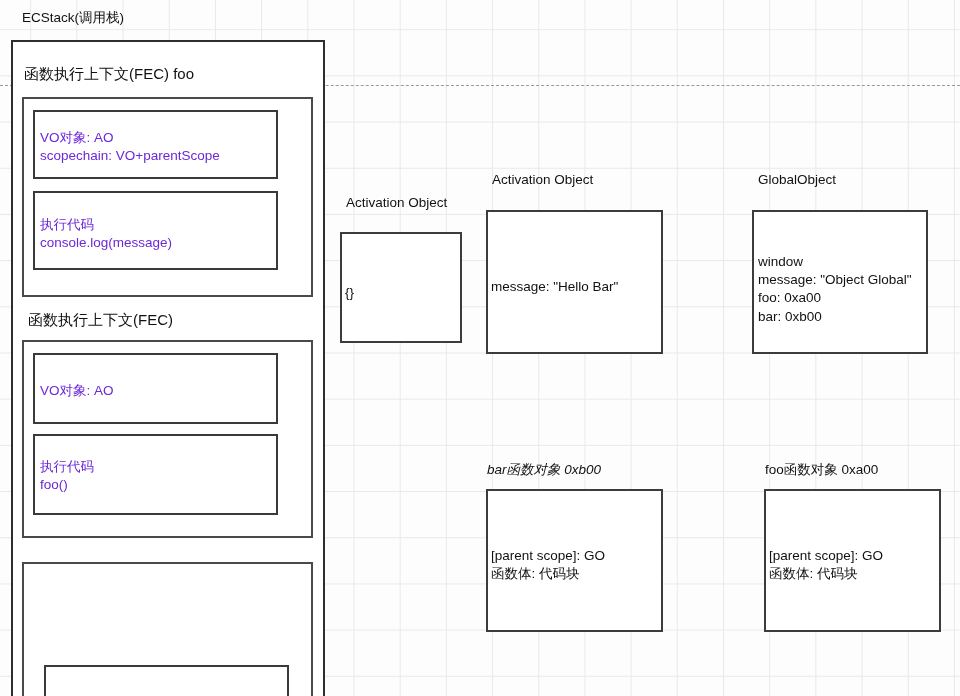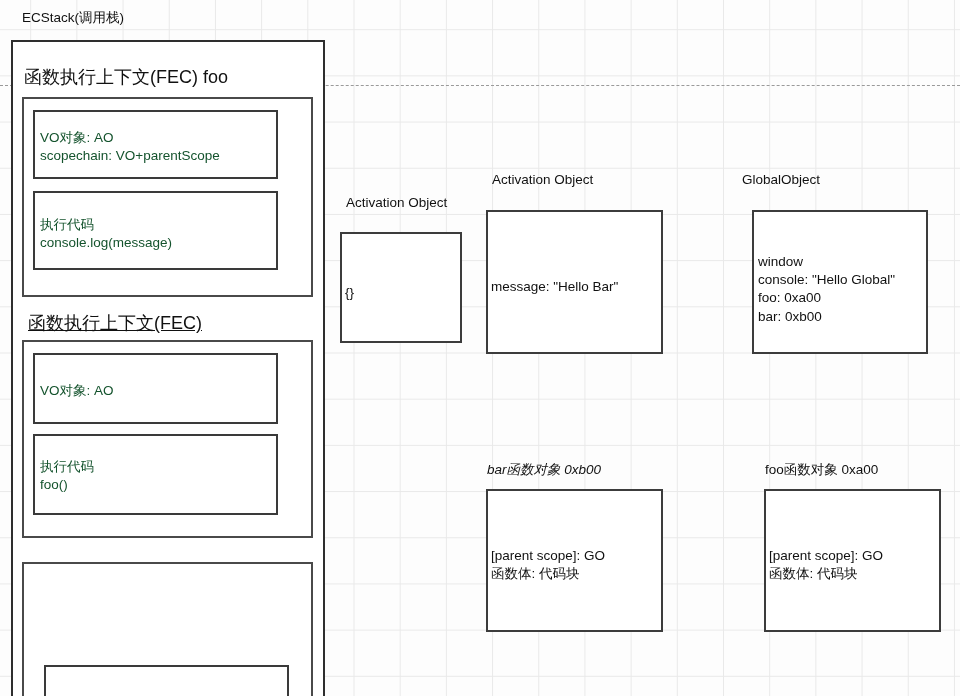--- a/index.html
+++ b/index.html
@@ -61,21 +61,21 @@
   
   #ecstack-outer {
     left: 11px;
     top: 40px;
     width: 314px;
     height: 700px;
     border: 2px solid #2e2e2e;
   }
   .fec-title {
     position: absolute;
-    font-size: 18px;
+    font-size: 15px;
     color: #111;
     white-space: nowrap;
   }
   .fec-frame {
     position: absolute;
     background: #ffffff;
     border: 2px solid #4a4a4a;
     box-sizing: border-box;
   }
   .slot {
@@ -83,21 +83,21 @@
     background: #ffffff;
     border: 2px solid #3a3a3a;
     box-sizing: border-box;
   }
   .slot-text {
     position: absolute;
     left: 5px;
     white-space: pre-line;
     line-height: 1.35;
     font-size: 13.5px;
-    color: #14532d;
+    color: #6d28d9;
   }
 </style>
 </head>
 <body>
 
 <div id="canvas">
 
   <div class="dashed-guide" style="top:85px;"></div>
 
   <div class="caption" style="left:22px; top:9px;">ECStack(调用栈)</div>
@@ -108,21 +108,21 @@
   <div class="fec-frame" style="left:22px; top:97px; width:291px; height:200px;"></div>
   <div class="slot" style="left:33px; top:110px; width:245px; height:69px;">
     <div class="slot-text" style="top:17px;">VO对象: AO
 scopechain: VO+parentScope</div>
   </div>
   <div class="slot" style="left:33px; top:191px; width:245px; height:79px;">
     <div class="slot-text" style="top:23px;">执行代码
 console.log(message)</div>
   </div>
 
-  <div class="fec-title" style="left:28px; top:311px;text-decoration:underline;">函数执行上下文(FEC)</div>
+  <div class="fec-title" style="left:28px; top:311px;">函数执行上下文(FEC)</div>
   <div class="fec-frame" style="left:22px; top:340px; width:291px; height:198px;"></div>
   <div class="slot" style="left:33px; top:353px; width:245px; height:71px;">
     <div class="slot-text" style="top:27px;">VO对象: AO</div>
   </div>
   <div class="slot" style="left:33px; top:434px; width:245px; height:81px;">
     <div class="slot-text" style="top:22px;">执行代码
 foo()</div>
   </div>
 
   <div class="fec-frame" style="left:22px; top:562px; width:291px; height:200px;"></div>
@@ -133,24 +133,24 @@
   <div class="caption" style="left:346px; top:195px;">Activation Object</div>
   <div class="box" style="left:340px; top:232px; width:122px; height:111px;">
     <div class="box-text" style="left:3px; top:50px;">{}</div>
   </div>
 
   <div class="caption" style="left:492px; top:172px;">Activation Object</div>
   <div class="box" style="left:486px; top:210px; width:177px; height:144px;">
     <div class="box-text" style="left:3px; top:66px;">message: "Hello Bar"</div>
   </div>
 
-  <div class="caption" style="left:742px; top:172px;">GlobalObject</div>
+  <div class="caption" style="left:758px; top:172px;">GlobalObject</div>
   <div class="box" style="left:752px; top:210px; width:176px; height:144px;">
     <div class="box-text" style="left:4px; top:41px;">window
-console: "Hello Global"
+message: "Object Global"
 foo: 0xa00
 bar: 0xb00</div>
   </div>
 
   <div class="caption" style="left:487px; top:461px;font-style:italic;">bar函数对象 0xb00</div>
   <div class="box" style="left:486px; top:489px; width:177px; height:143px;">
     <div class="box-text" style="left:3px; top:56px;">[parent scope]: GO
 函数体: 代码块</div>
   </div>
 

